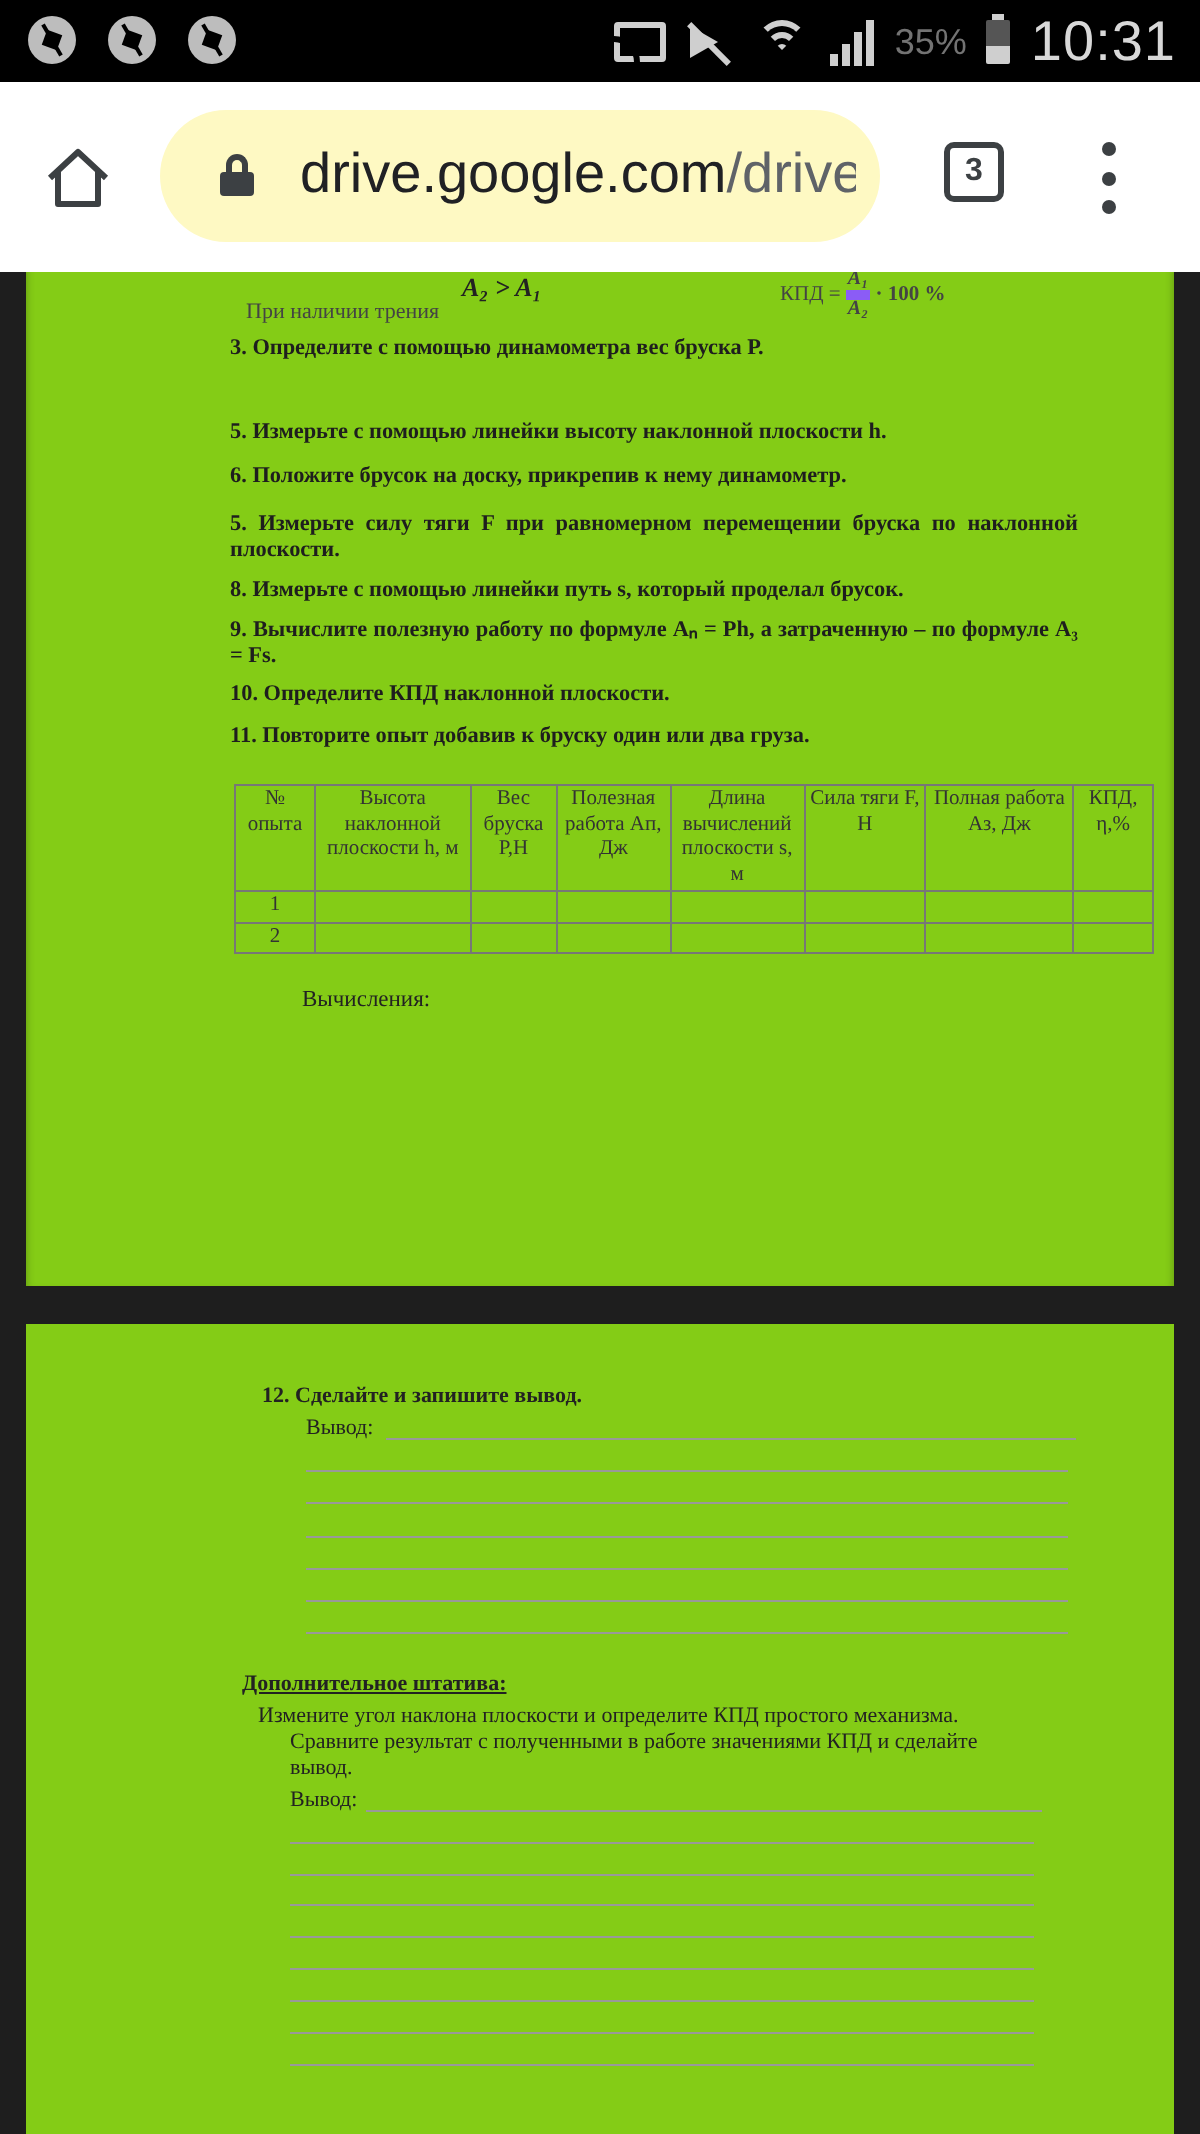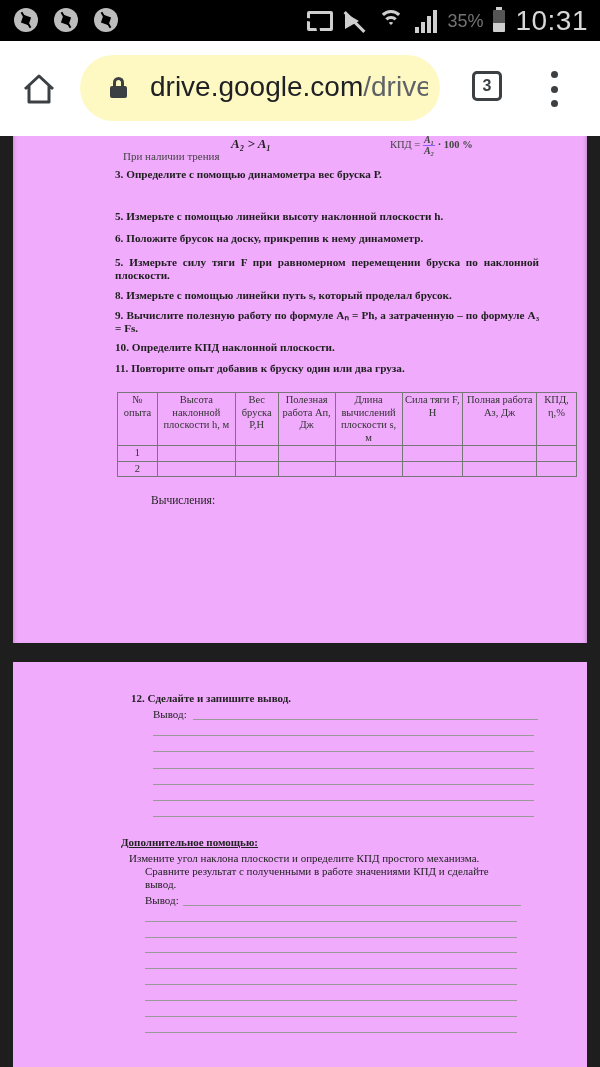--- a/index.html
+++ b/index.html
@@ -36,30 +36,30 @@
   .lock-icon .body { position: absolute; left: 0; bottom: 0; width: 17px; height: 12px; background: #3c4043; border-radius: 2px; }
   .lock-icon .shackle { position: absolute; left: 3px; top: -3px; width: 11px; height: 11px; border: 3px solid #3c4043; border-bottom: none; border-radius: 6px 6px 0 0; }
   .url-text { position: absolute; left: 70px; top: 16px; font-family: "Liberation Sans", sans-serif; font-size: 28px; color: #202124; white-space: nowrap; width: 278px; overflow: hidden; }
   .url-text .path { color: #5f6368; }
   .tabs-btn { position: absolute; left: 472px; top: 30px; width: 30px; height: 30px; border: 3px solid #3c4043; border-radius: 5px; font-family: "Liberation Sans", sans-serif; font-size: 16px; font-weight: bold; color: #3c4043; text-align: center; line-height: 24px; }
   .menu-btn { position: absolute; left: 544px; top: 30px; width: 20px; height: 36px; display: flex; flex-direction: column; align-items: center; justify-content: space-between; }
   .menu-btn i { display: block; width: 7px; height: 7px; border-radius: 50%; background: #3c4043; }
 
   
   .viewer { position: absolute; left: 0; top: 136px; width: 600px; height: 931px; background: #1e1e1e; overflow: hidden; }
-  .page { position: absolute; left: 13px; width: 574px; background: #f0abfc; }
+  .page { position: absolute; left: 13px; width: 574px; background: #84cc16; }
   .page1 { top: -10px; height: 517px; box-shadow: 0 3px 4px rgba(0,0,0,0.3) inset; }
   .page2 { top: 526px; height: 420px; }
 
   .doc-text { position: absolute; font-size: 11.5px; color: #222; white-space: nowrap; }
   .b { font-weight: bold; }
   .math { font-style: italic; font-weight: bold; font-size: 13px; }
 
   .frac { display: inline-block; vertical-align: middle; text-align: center; font-style: italic; font-weight: bold; font-size: 10px; line-height: 10px; }
-  .frac .num { display: block; border-bottom: 1px solid #8b5cf6; padding: 0 1px; }
+  .frac .num { display: block; border-bottom: 5px solid #8b5cf6; padding: 0 1px; }
   .frac .den { display: block; }
 
   .step { position: absolute; left: 102px; font-size: 11.2px; font-weight: bold; color: #1e1e1e; width: 424px; line-height: 13px; }
   .step.just { text-align: justify; text-align-last: left; }
 
   table.results { position: absolute; left: 104px; top: 256px; width: 460px; border-collapse: collapse; font-size: 10.5px; color: #333; }
   table.results th, table.results td { border: 1px solid #777; font-weight: normal; text-align: center; vertical-align: top; line-height: 12.5px; padding: 1px 2px; }
   table.results td { height: 13px; }
 
   .write-line { position: absolute; height: 1px; background: #999; }
@@ -182,21 +182,21 @@
     <div class="doc-text b" style="left:118px; top:30px; font-size:11px;">12. Сделайте и запишите вывод.</div>
     <div class="doc-text" style="left:140px; top:46px; font-size:11px;">Вывод:</div>
     <div class="write-line" style="left:180px; top:57px; width:345px;"></div>
     <div class="write-line" style="left:140px; top:73px; width:381px;"></div>
     <div class="write-line" style="left:140px; top:89px; width:381px;"></div>
     <div class="write-line" style="left:140px; top:106px; width:381px;"></div>
     <div class="write-line" style="left:140px; top:122px; width:381px;"></div>
     <div class="write-line" style="left:140px; top:138px; width:381px;"></div>
     <div class="write-line" style="left:140px; top:154px; width:381px;"></div>
 
-    <div class="doc-text b underline" style="left:108px; top:174px; font-size:11px;">Дополнительное помощью:</div>
+    <div class="doc-text b underline" style="left:108px; top:174px; font-size:11px;">Дополнительное штатива:</div>
     <div class="doc-text" style="left:116px; top:190px; font-size:11px;">Измените угол  наклона плоскости и определите КПД простого механизма.</div>
     <div class="doc-text" style="left:132px; top:203px; font-size:11px;">Сравните результат с полученными в работе значениями КПД и сделайте</div>
     <div class="doc-text" style="left:132px; top:216px; font-size:11px;">вывод.</div>
     <div class="doc-text" style="left:132px; top:232px; font-size:11px;">Вывод:</div>
     <div class="write-line" style="left:170px; top:243px; width:338px;"></div>
     <div class="write-line" style="left:132px; top:259px; width:372px;"></div>
     <div class="write-line" style="left:132px; top:275px; width:372px;"></div>
     <div class="write-line" style="left:132px; top:290px; width:372px;"></div>
     <div class="write-line" style="left:132px; top:306px; width:372px;"></div>
     <div class="write-line" style="left:132px; top:322px; width:372px;"></div>

